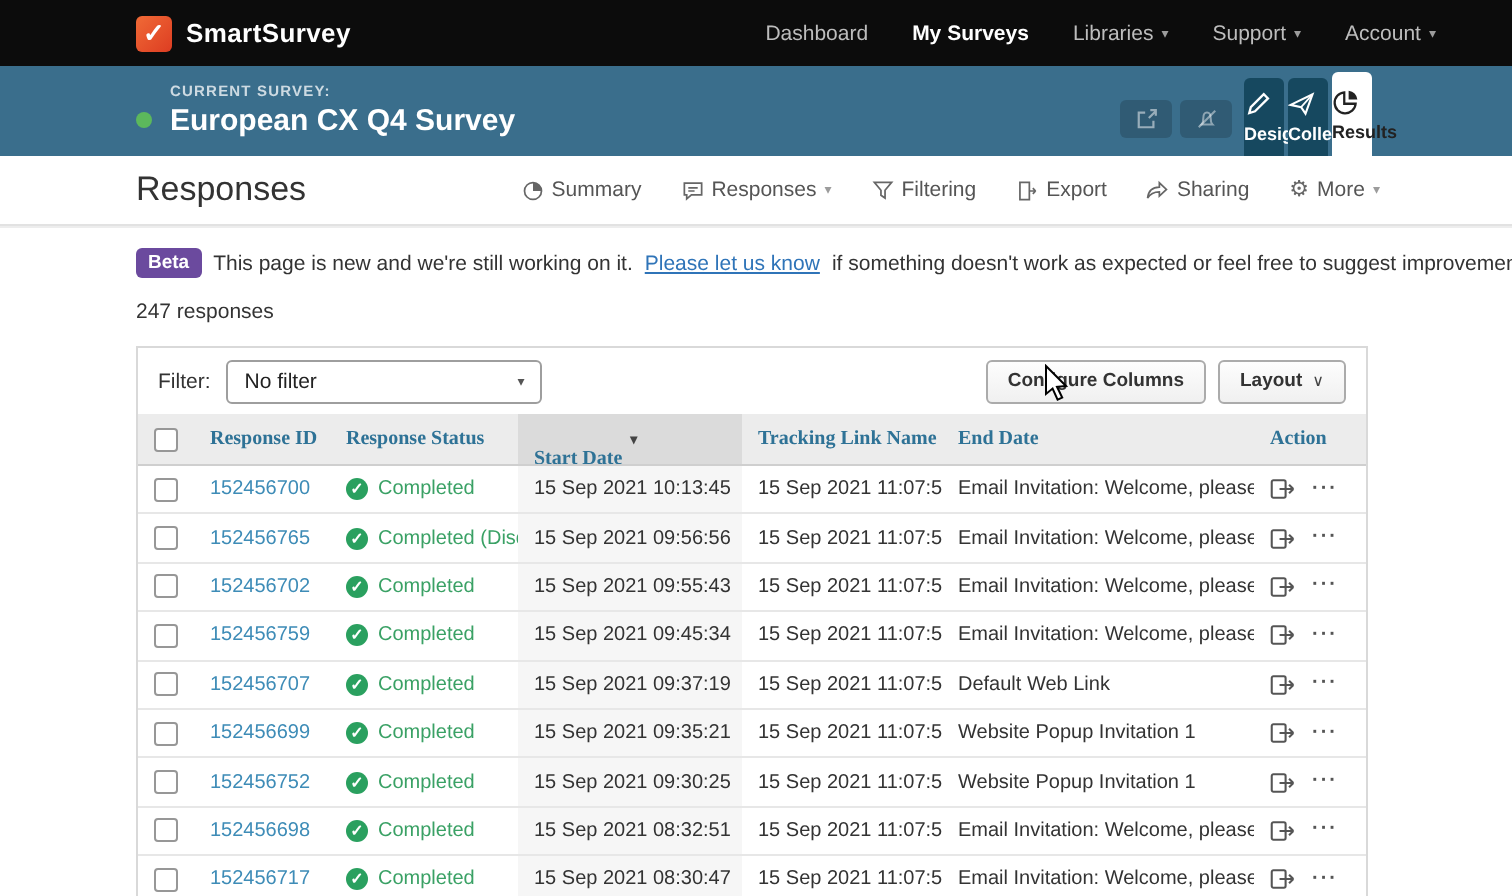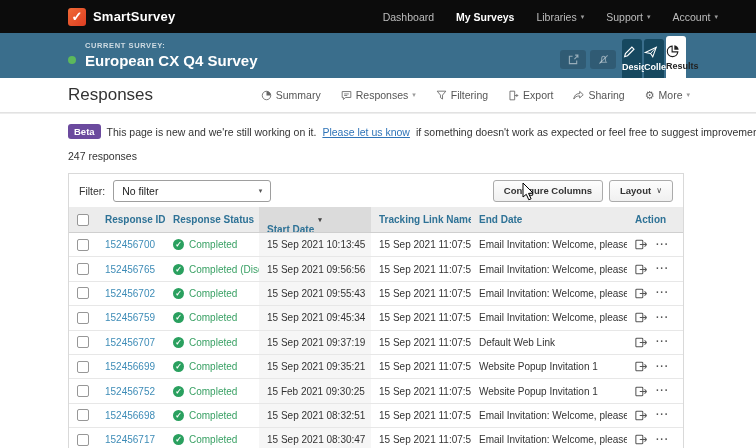--- a/index.html
+++ b/index.html
@@ -86,21 +86,21 @@
   .filter-actions { margin-left:auto; display:flex; gap:6px; }
   .btn {
     height:22px; padding:0 10px; border:1px solid #ababab; border-radius:3px;
     background:linear-gradient(#fdfdfd,#f0f0f0);
     font-size:9.5px; font-weight:bold; color:#333;
     display:flex; align-items:center; gap:5px; cursor:pointer;
   }
   .chev { font-size:8px; color:#444; font-weight:normal; }
 
   .tgrid { display:grid; grid-template-columns:28px 68px 94px 112px 100px 156px 58px; align-items:stretch; }
-  .thead { background:#ececec; height:26px; font-size:10px; font-weight:bold; color:#2e7296; border-bottom:1px solid #cfcfcf; }
+  .thead { background:#ececec; height:26px; font-size:10px; font-weight:bold; color:#2e7296; border-bottom:1px solid #cfcfcf;font-family:Liberation Serif, serif; }
   .th { display:flex; align-items:center; padding-left:8px; overflow:hidden; white-space:nowrap; }
   .th.sorted { background:#dbdbdb; gap:4px; cursor:pointer; }
   .th.sorted .sort-label { text-decoration:underline;margin-top:20px; }
   .sort-caret { font-size:7px; color:#444; }
 
   .trow { height:24.4px; font-size:10px; color:#333; border-bottom:1px solid #e7e7e7; background:#fff; }
   .cell { display:flex; align-items:center; padding-left:8px; overflow:hidden; white-space:nowrap; }
   .c-start { background:#f6f6f6; }
   .checkbox { width:12px; height:12px; border:1px solid #979797; border-radius:2px; background:#fff; cursor:pointer; }
   .rid { color:#3e8cb7; cursor:pointer; }
@@ -435,21 +435,21 @@
     <div class="cell">
             <span class="checkbox"></span>
           </div>
     <div class="cell">
             <span class="rid">152456752</span>
           </div>
     <div class="cell">
       <span class="status-check">✓</span>
       <span class="status-text">Completed</span>
     </div>
-    <div class="cell c-start">15 Feb 2021 09:30:25</div>
+    <div class="cell c-start">15 Sep 2021 09:30:25</div>
     <div class="cell">15 Sep 2021 11:07:59</div>
     <div class="cell">Website Popup Invitation 1</div>
     <div class="cell c-action">
       <span class="action-view">
         <svg width="13" height="11" viewBox="0 0 15 12">
                 <rect x="1" y="1" width="8" height="10" rx="1" fill="none" stroke="#555" stroke-width="1.2"></rect>
                 <path d="M5.5 6h8m0 0L11 3.5M13.5 6L11 8.5" fill="none" stroke="#555" stroke-width="1.2"></path>
               </svg>
       </span>
       <span class="action-more">···</span>

